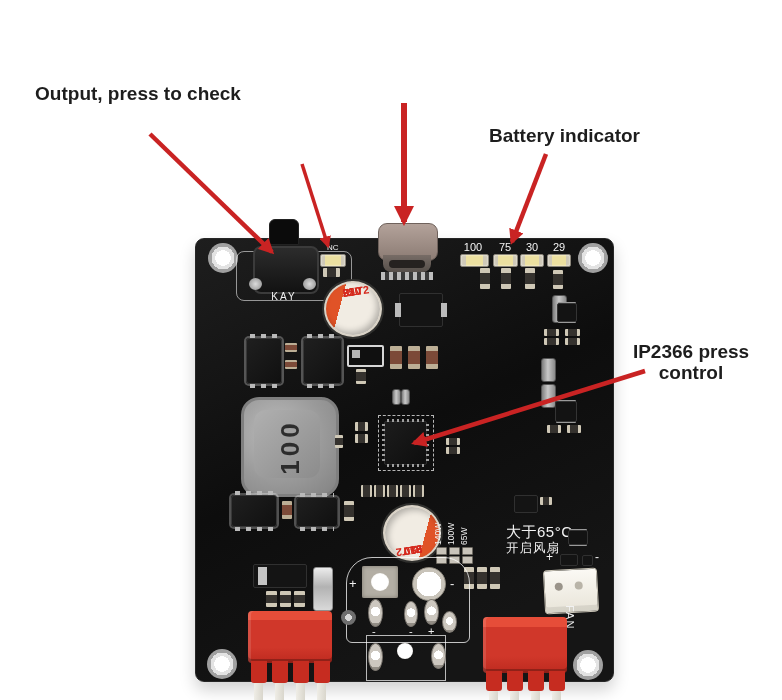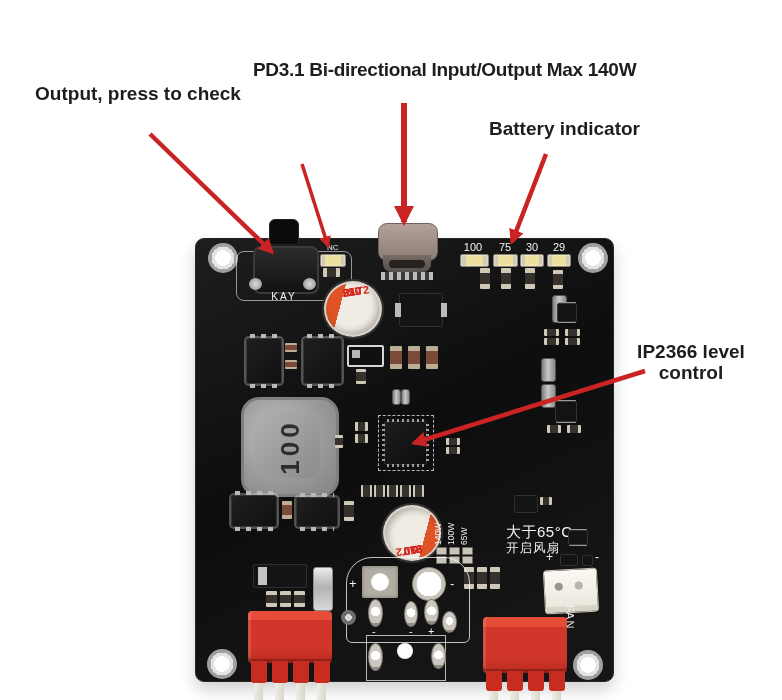--- a/index.html
+++ b/index.html
@@ -42,27 +42,26 @@
 </style>
 </head>
 <body>
 
 <div class="canvas">
 
   <div class="note" style="left:30px;top:83px;width:216px;font-size:19px;">
     <div>Output, press to check</div>
   </div>
 
-  <div class="note" style="left:253px;top:59px;font-size:19px;letter-spacing:-0.3px;white-space:nowrap;">PD3.1 Bi-directional Input/Output Max 140W</div>
-
-
-  <div class="note" style="left:489px;top:118px;font-size:19px;white-space:nowrap;">Battery indicator</div>
+
+
+  <div class="note" style="left:489px;top:125px;font-size:19px;white-space:nowrap;">Battery indicator</div>
 
   <div class="note" style="left:620px;top:341px;width:142px;font-size:19px;">
-    <div>IP2366 level</div>
+    <div>IP2366 press</div>
     <div>control</div>
   </div>
 
   <div class="board">
 
     <div class="hole" style="left:12px;top:4px;width:30px;height:30px;"></div>
     <div class="hole" style="left:382px;top:4px;width:30px;height:30px;"></div>
     <div class="hole" style="left:11px;top:410px;width:30px;height:30px;"></div>
     <div class="hole" style="left:377px;top:411px;width:30px;height:30px;"></div>
 

